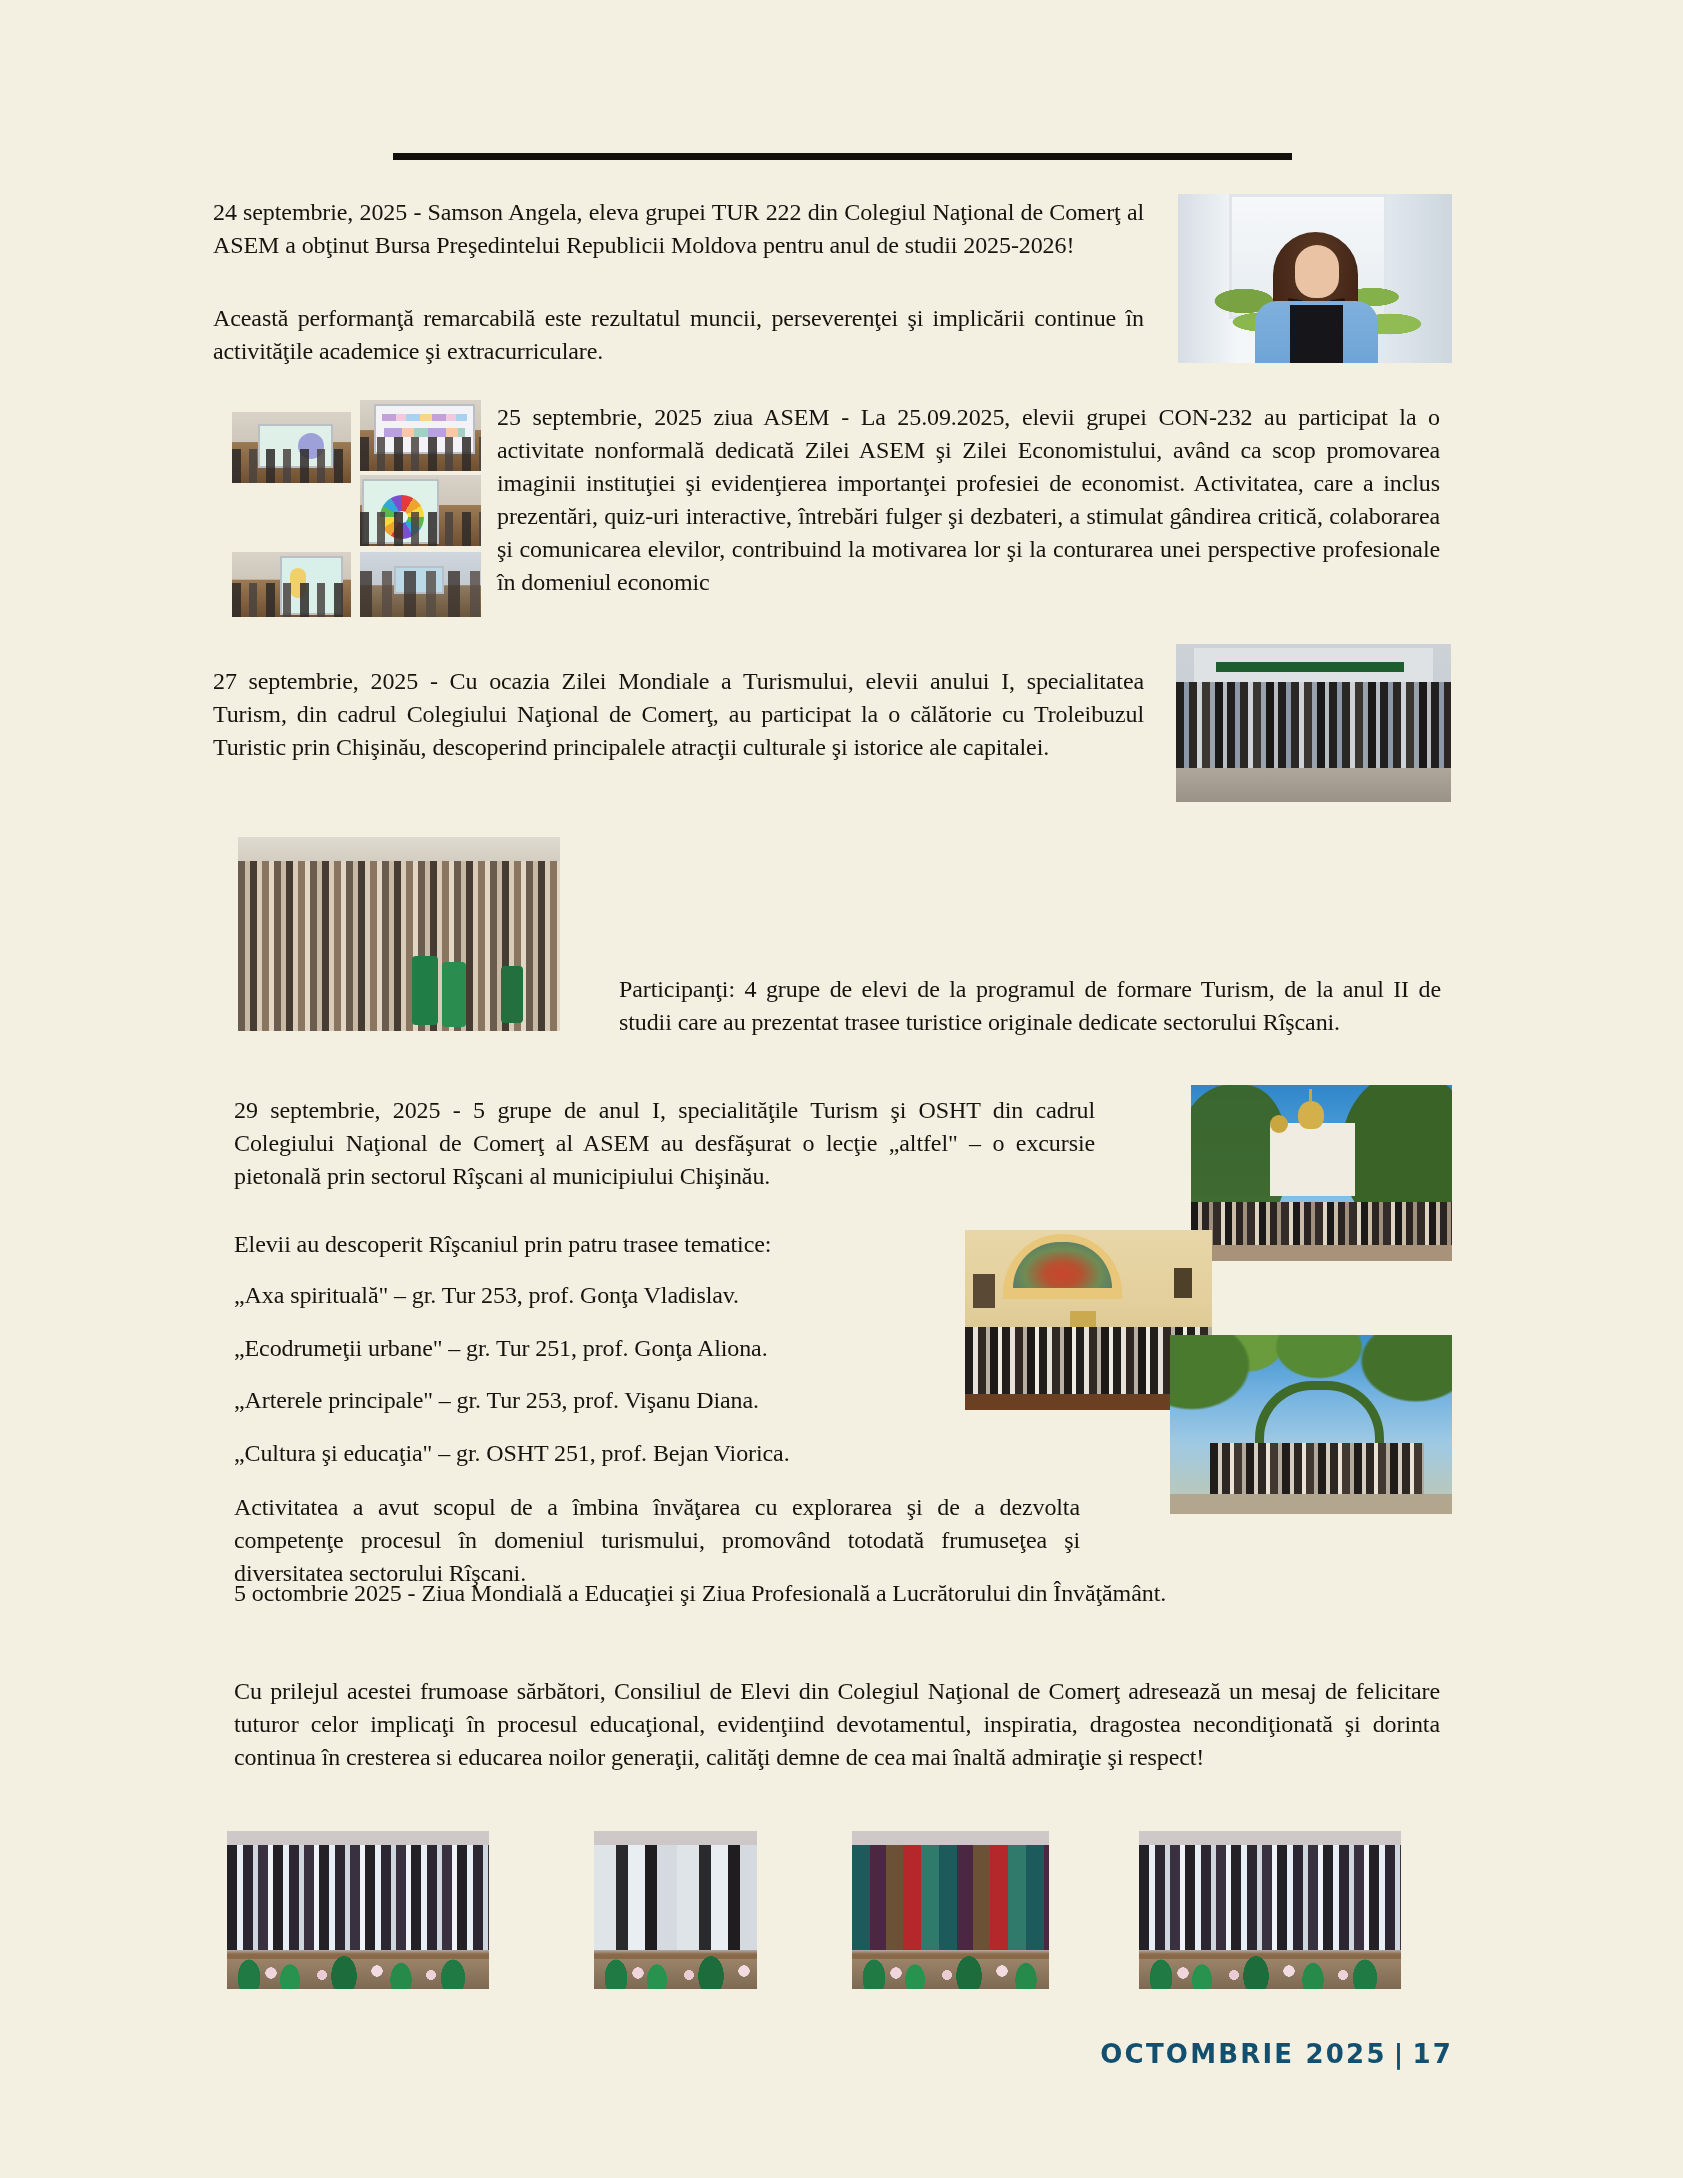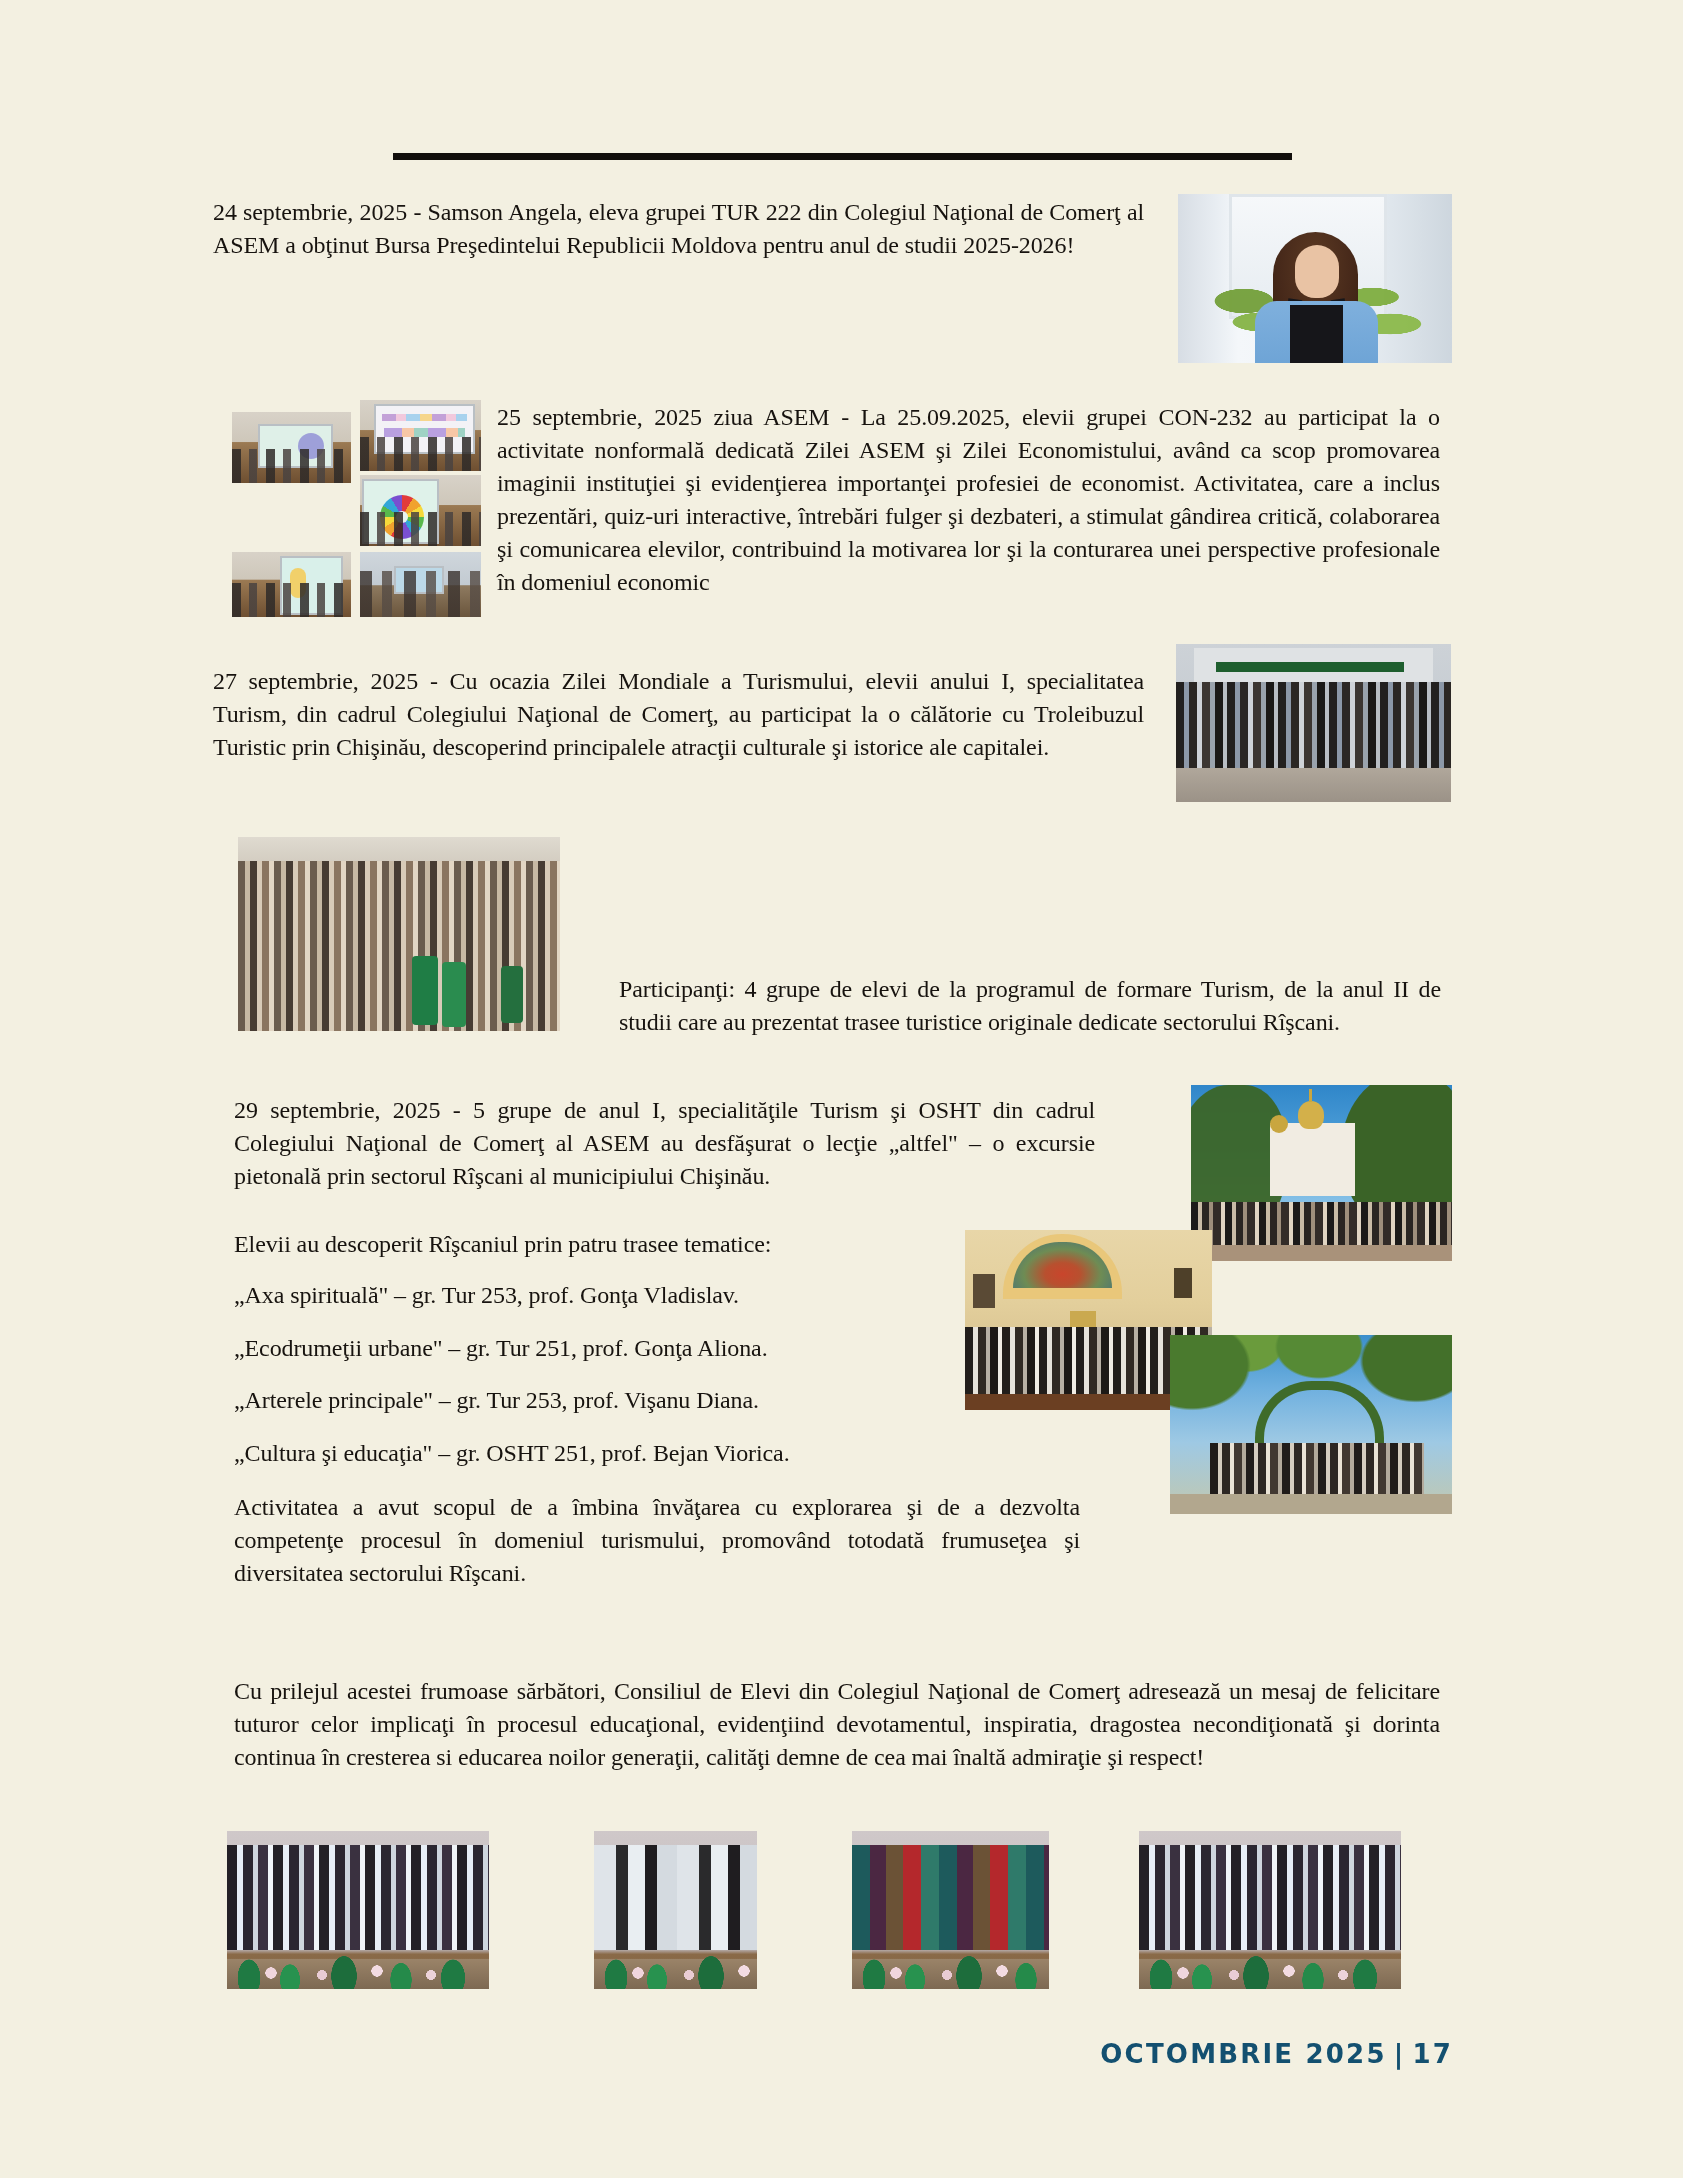--- a/index.html
+++ b/index.html
@@ -252,20 +252,21 @@
 </style>
 </head>
 <body>
 
 <div class="page">
 
   <div class="top-rule"></div>
 
   <div class="tx last-left" style="left:213px; top:196px; width:931px;">24 septembrie, 2025 - Samson Angela, eleva grupei TUR 222 din Colegiul Naţional de Comerţ al ASEM a obţinut Bursa Preşedintelui Republicii Moldova pentru anul de studii 2025-2026!</div>
 
+  <div class="tx last-left" style="left:213px; top:302px; width:931px;">Această performanţă remarcabilă este rezultatul muncii, perseverenţei şi implicării continue în activităţile academice şi extracurriculare.</div>
 
   <div class="ph" id="photo-portrait">
     <div class="bg"></div>
       <div class="win"></div>
       <div class="fern"></div>
     <div class="hair"></div>
       <div class="face"></div>
     <div class="strapL"></div>
       <div class="strapR"></div>
     <div class="shirt"></div>
@@ -362,20 +363,21 @@
   </div>
 
   <div class="ph" id="photo-arch">
     <div class="sky3"></div>
       <div class="foliage"></div>
       <div class="archw"></div>
     <div class="crowd5"></div>
       <div class="path"></div>
   </div>
 
+  <div class="tx last-left" style="left:234px; top:1577px; width:1206px;">5 octombrie 2025 - Ziua Mondială a Educaţiei şi Ziua Profesională a Lucrătorului din Învăţământ.</div>
 
   <div class="tx last-left" style="left:234px; top:1675px; width:1206px;">Cu prilejul acestei frumoase sărbători, Consiliul de Elevi din Colegiul Naţional de Comerţ adresează un mesaj de felicitare tuturor celor implicaţi în procesul educaţional, evidenţiind devotamentul, inspiratia, dragostea necondiţionată şi dorinta continua în cresterea si educarea noilor generaţii, calităţi demne de cea mai înaltă admiraţie şi respect!</div>
 
   <div class="ph ceremony" id="photo-cer-1">
     <div class="curtain"></div>
       <div class="row"></div>
       <div class="plants"></div>
       <div class="flowers"></div>
   </div>
   <div class="ph ceremony" id="photo-cer-2">

